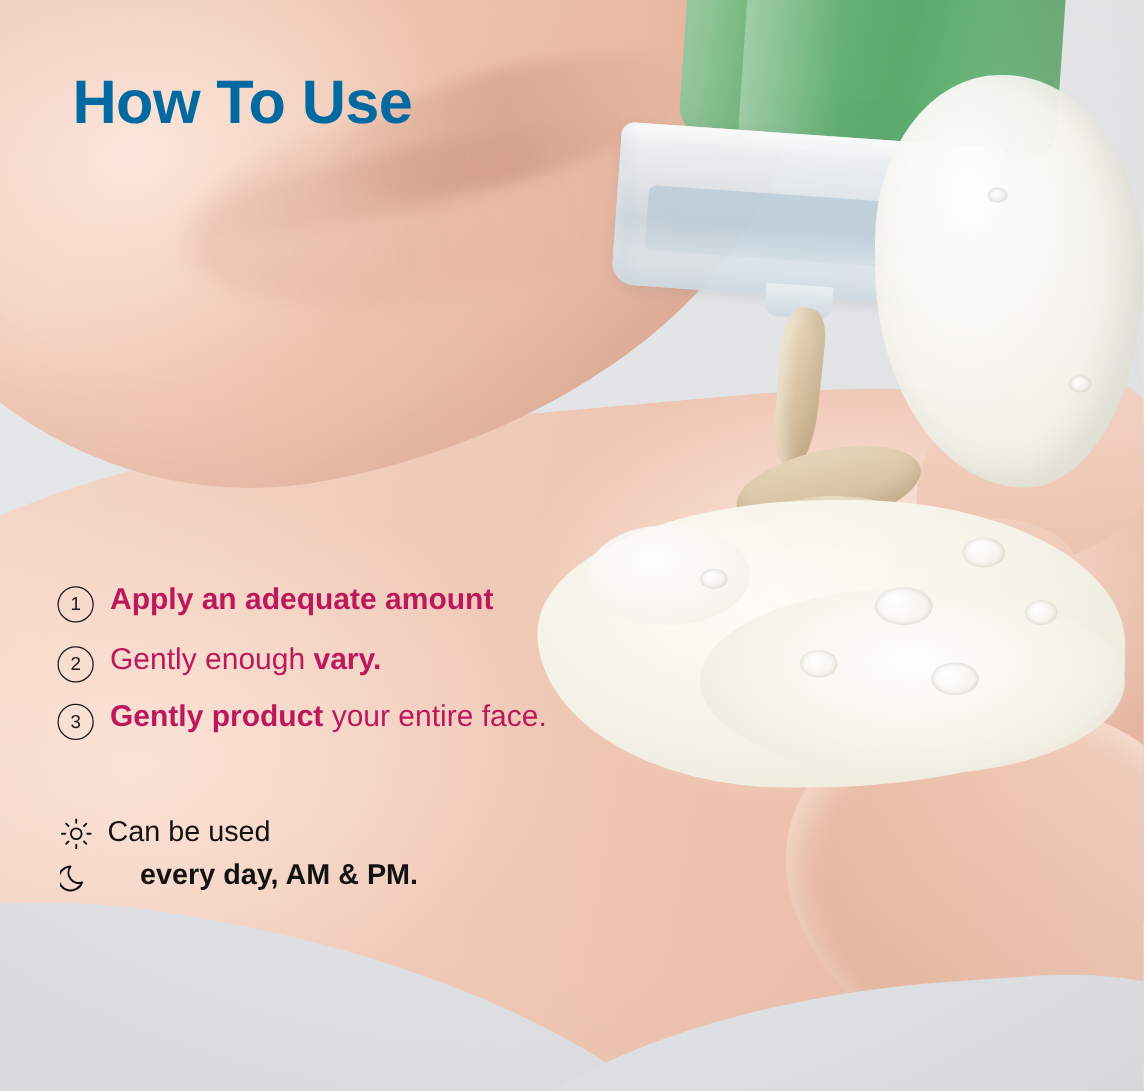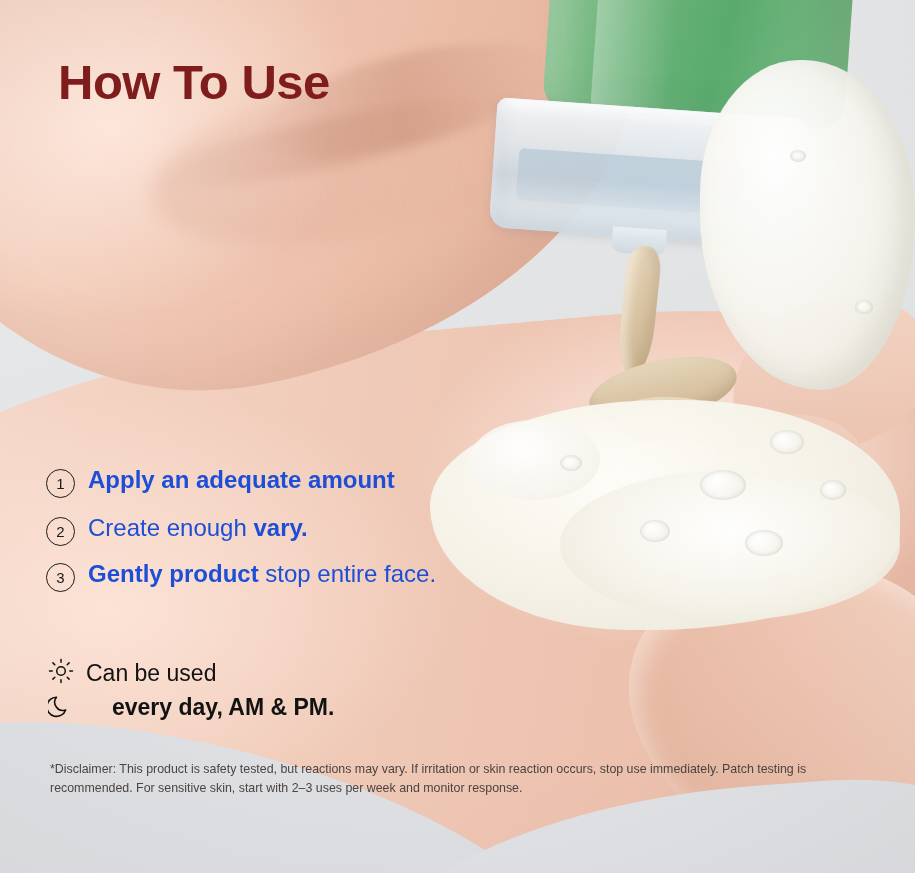--- a/index.html
+++ b/index.html
@@ -151,36 +151,36 @@
   
   .photo-tone{position:absolute;inset:0;pointer-events:none;
     background:radial-gradient(ellipse 90% 80% at 50% 45%, rgba(0,0,0,0) 55%, rgba(110,100,95,.07) 100%);}
 
   
   .overlay{position:absolute;inset:0;}
 
   .title{
     position:absolute;left:58px;top:58px;
     font-size:49px;font-weight:bold;letter-spacing:-.5px;
-    color:#7f1d1d;line-height:1;
+    color:#0369a1;line-height:1;
   }
 
   .steps{position:absolute;left:46px;top:466px;width:560px;}
   .step{display:flex;align-items:flex-start;margin-bottom:16px;}
   .step:nth-child(2){margin-bottom:14px;}
   .num{
     flex:0 0 auto;width:27px;height:27px;border:1.4px solid #1a1a1a;border-radius:50%;
     display:flex;align-items:center;justify-content:center;
     font-size:15px;color:#1a1a1a;margin-top:3px;
   }
-  .step-text{margin-left:13px;font-size:24px;line-height:1.17;color:#1d4ed8;}
+  .step-text{margin-left:13px;font-size:24px;line-height:1.17;color:#be185d;}
   .step-text b{font-weight:bold;}
 
   .usage{position:absolute;left:46px;top:652px;width:520px;}
-  .usage-row{display:flex;align-items:flex-end;height:34px;}
+  .usage-row{display:flex;align-items:flex-start;height:34px;}
   .usage-ico{flex:0 0 auto;width:30px;height:30px;display:flex;align-items:center;justify-content:center;}
   .usage-text{margin-left:10px;font-size:23px;color:#121212;line-height:1.15;}
   .usage-text.bold{font-weight:bold;margin-left:36px;}
 
   .disclaimer{
     position:absolute;left:50px;top:760px;width:770px;
     font-size:12.4px;line-height:1.55;color:#4b4442;
   }
 </style>
 </head>
@@ -239,28 +239,28 @@
       <div class="step">
         <div class="num">1</div>
         <div class="step-text">
           <b>Apply an adequate amount</b><br>
         </div>
       </div>
 
       <div class="step">
         <div class="num">2</div>
         <div class="step-text">
-          <span>Create enough </span><b>vary.</b>
+          <span>Gently enough </span><b>vary.</b>
         </div>
       </div>
 
       <div class="step">
         <div class="num">3</div>
         <div class="step-text">
-          <b>Gently product</b><span> stop entire face.</span>
+          <b>Gently product</b><span> your entire face.</span>
         </div>
       </div>
 
     </div>
 
     <div class="usage">
       <div class="usage-row">
         <span class="usage-ico">
           <svg width="26" height="26" viewBox="0 0 26 26" aria-hidden="true">
             <circle cx="13" cy="13" r="4.3" fill="none" stroke="#111" stroke-width="1.5"></circle>
@@ -281,16 +281,15 @@
       <div class="usage-row">
         <span class="usage-ico">
           <svg width="26" height="26" viewBox="0 0 26 26" aria-hidden="true">
             <path d="M17.6 17.9A8.2 8.2 0 0 1 8.4 5.2a9.6 9.6 0 1 0 9.2 12.7z" fill="none" stroke="#111" stroke-width="1.6" stroke-linejoin="round"></path>
           </svg>
         </span>
         <span class="usage-text bold">every day, AM &amp; PM.</span>
       </div>
     </div>
 
-    <div class="disclaimer">*Disclaimer: This product is safety tested, but reactions may vary. If irritation or skin reaction occurs, stop use immediately. Patch testing is recommended. For sensitive skin, start with 2–3 uses per week and monitor response.</div>
 
   </div>
 </div>
 
 </body></html>

